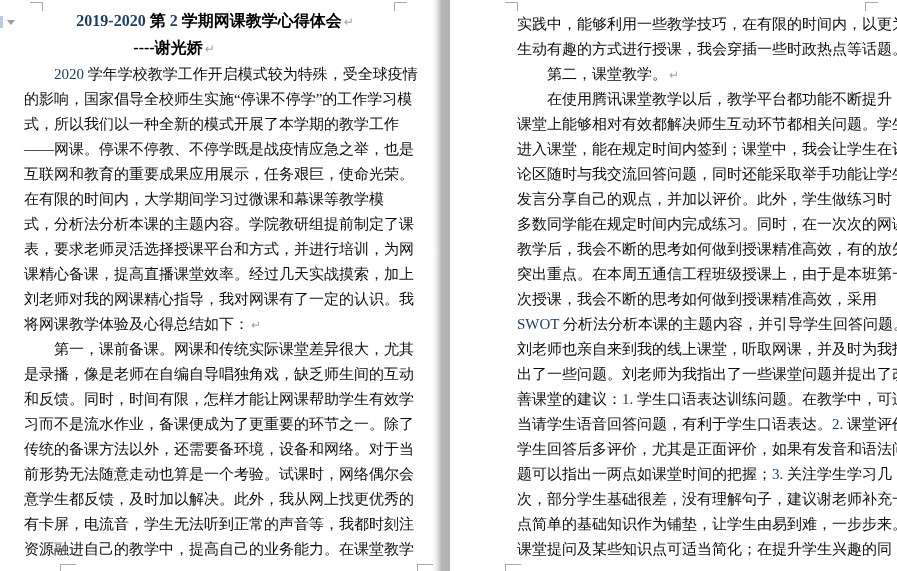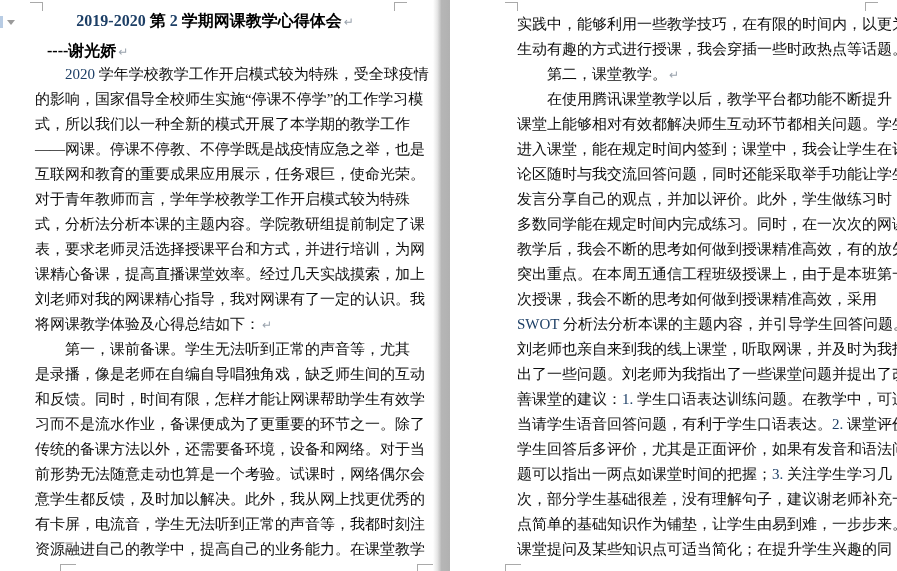--- a/index.html
+++ b/index.html
@@ -41,35 +41,35 @@
     line-height: 26px;
     text-align: center;
     font-weight: bold;
     font-size: 16px;
     color: #000000;
     white-space: nowrap;
   }
   .author-line {
     position: absolute;
     top: 35px;
-    left: 47px;
+    left: 24px;
     width: 300px;
     height: 25px;
-    line-height: 31px;
-    text-align: left;
+    line-height: 25px;
+    text-align: center;
     font-weight: bold;
     font-size: 16px;
     color: #000000;
     white-space: nowrap;
   }
   .text-col {
     position: absolute;
     width: 366px;
   }
-  .text-col-p1 { top: 62px; left: 35px; }
+  .text-col-p1 { top: 62px; left: 24px; }
   .text-col-p2 { top: 12px; left: 67px; }
   .line {
     height: 25px;
     line-height: 25px;
     font-size: 15px;
     color: #0d0d0d;
     white-space: nowrap;
   }
   .latin { color: #1d3f66; }
   .pmark {
@@ -119,27 +119,27 @@
     <div class="title-line rich"><span class="latin">2019-2020</span> 第 <span class="latin">2</span> 学期网课教学心得体会<span class="pmark">↵</span></div>
 
     <div class="author-line rich">----谢光娇<span class="pmark">↵</span></div>
 
     <div class="text-col text-col-p1">
         <div class="line">　　<span class="latin">2020</span> 学年学校教学工作开启模式较为特殊，受全球疫情</div>
         <div class="line">的影响，国家倡导全校师生实施“停课不停学”的工作学习模</div>
         <div class="line">式，所以我们以一种全新的模式开展了本学期的教学工作</div>
         <div class="line">——网课。停课不停教、不停学既是战疫情应急之举，也是</div>
         <div class="line">互联网和教育的重要成果应用展示，任务艰巨，使命光荣。</div>
-        <div class="line">对于青年教师而言，学年学校教学工作开启模式较为特殊</div>
+        <div class="line">在有限的时间内，大学期间学习过微课和幕课等教学模</div>
         <div class="line">式，分析法分析本课的主题内容。学院教研组提前制定了课</div>
         <div class="line">表，要求老师灵活选择授课平台和方式，并进行培训，为网</div>
         <div class="line">课精心备课，提高直播课堂效率。经过几天实战摸索，加上</div>
         <div class="line">刘老师对我的网课精心指导，我对网课有了一定的认识。我</div>
         <div class="line">将网课教学体验及心得总结如下：<span class="pmark">↵</span></div>
-        <div class="line">　　第一，课前备课。学生无法听到正常的声音等，尤其</div>
+        <div class="line">　　第一，课前备课。网课和传统实际课堂差异很大，尤其</div>
         <div class="line">是录播，像是老师在自编自导唱独角戏，缺乏师生间的互动</div>
         <div class="line">和反馈。同时，时间有限，怎样才能让网课帮助学生有效学</div>
         <div class="line">习而不是流水作业，备课便成为了更重要的环节之一。除了</div>
         <div class="line">传统的备课方法以外，还需要备环境，设备和网络。对于当</div>
         <div class="line">前形势无法随意走动也算是一个考验。试课时，网络偶尔会</div>
         <div class="line">意学生都反馈，及时加以解决。此外，我从网上找更优秀的</div>
         <div class="line">有卡屏，电流音，学生无法听到正常的声音等，我都时刻注</div>
         <div class="line">资源融进自己的教学中，提高自己的业务能力。在课堂教学</div>
       </div>
   </div>

